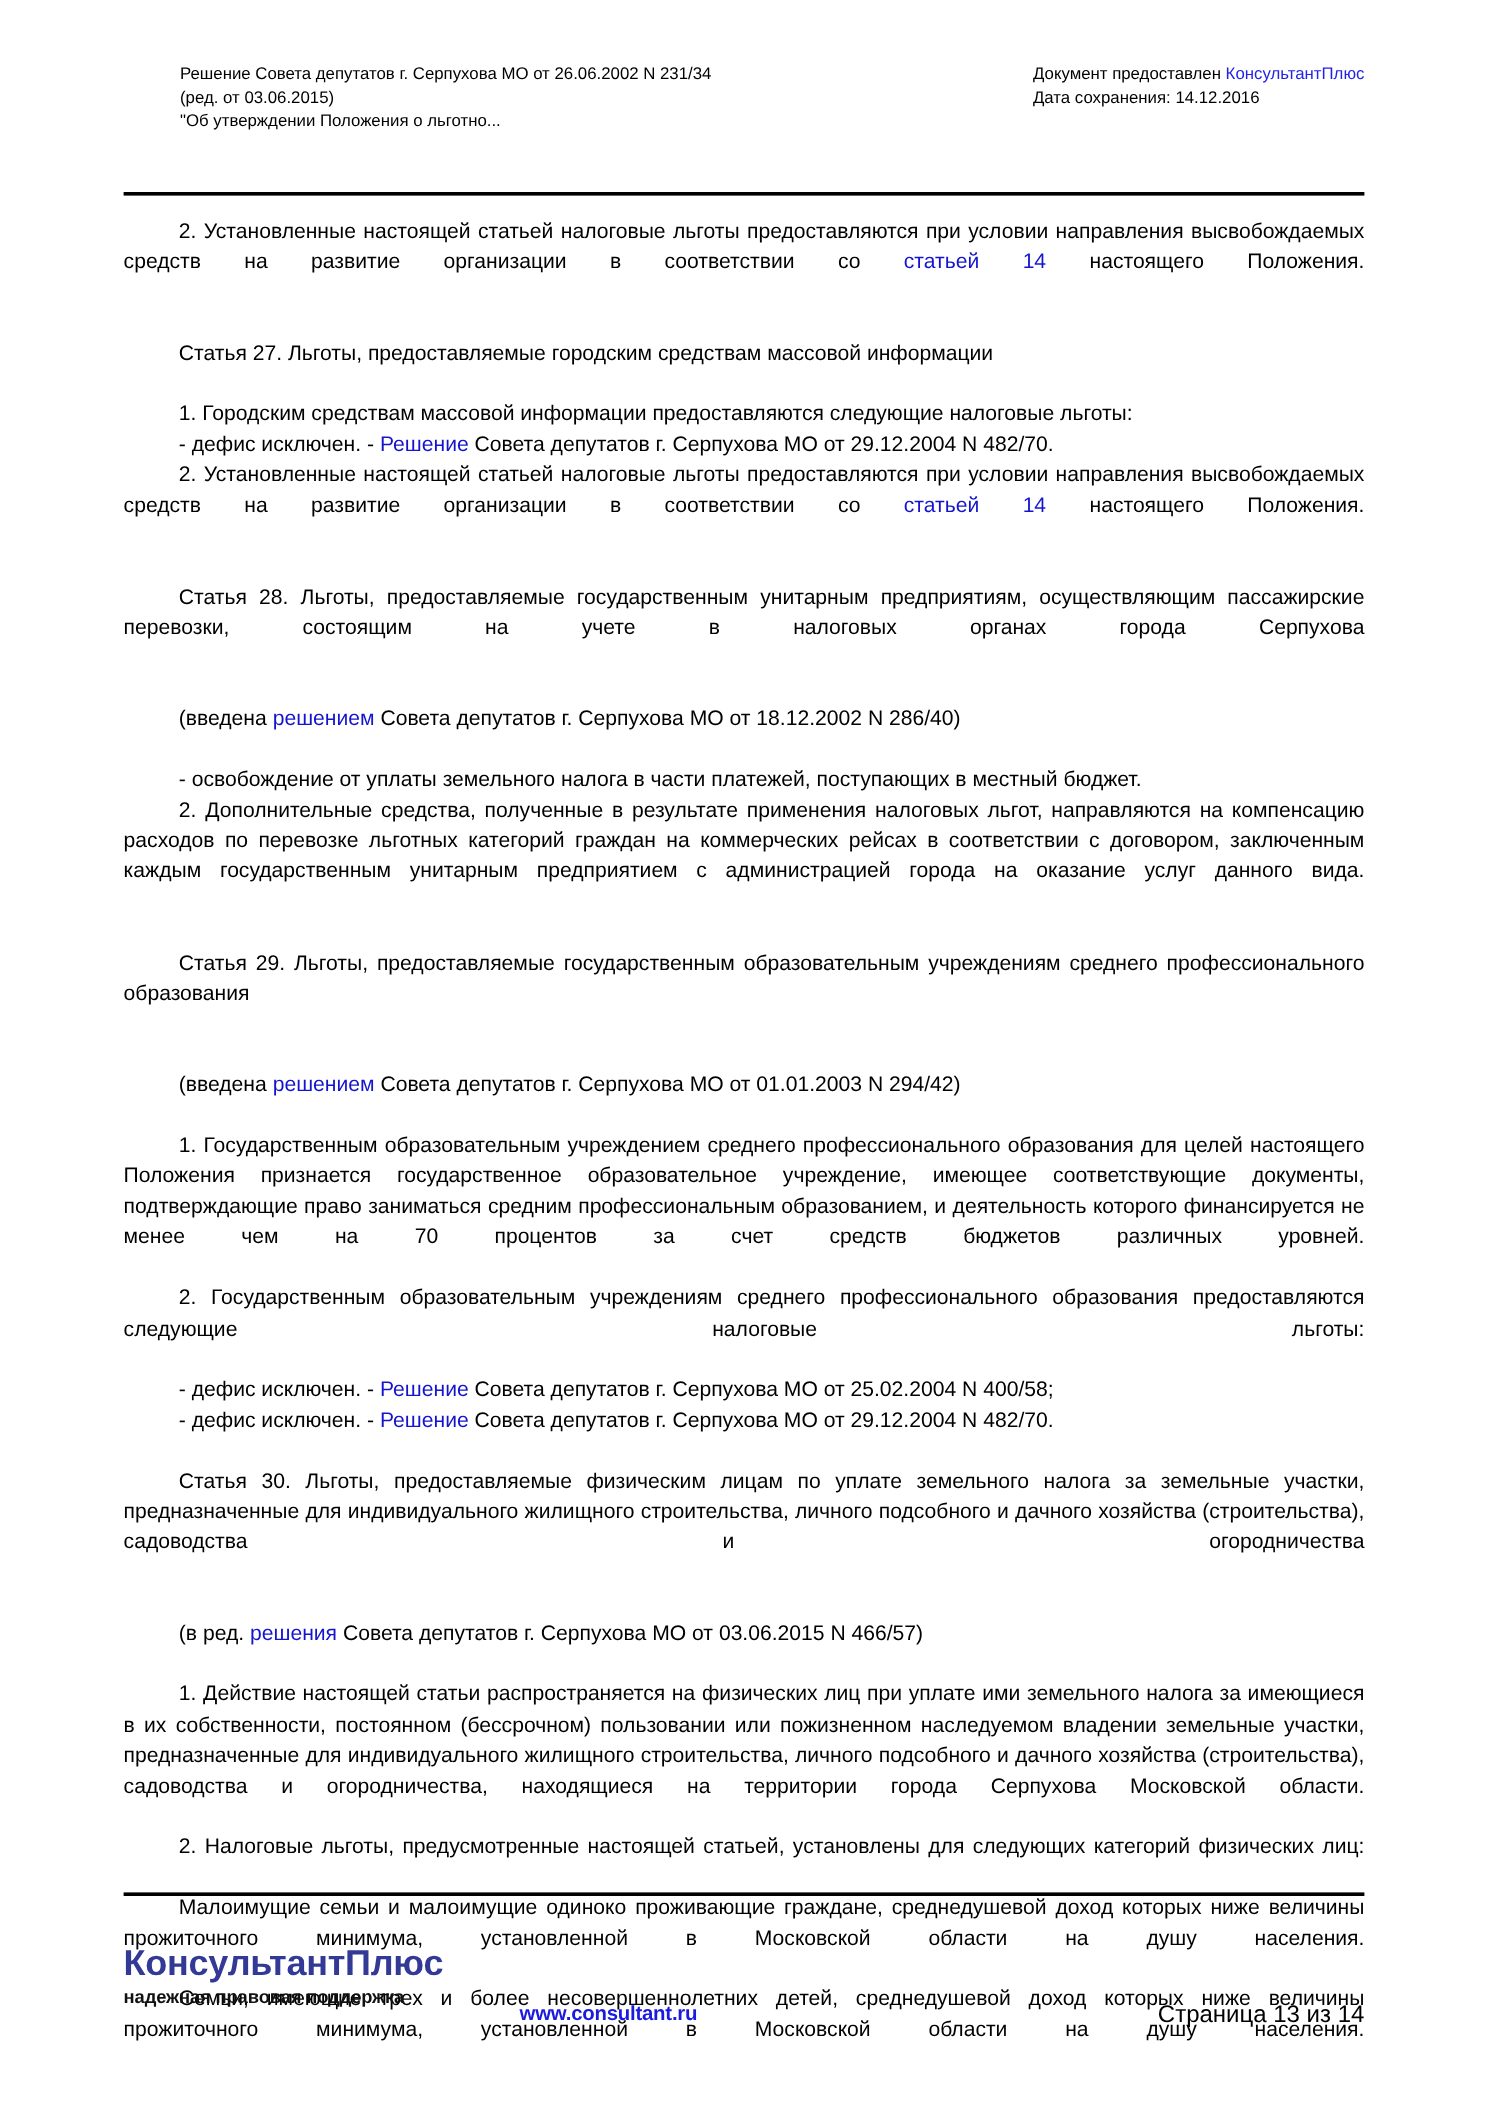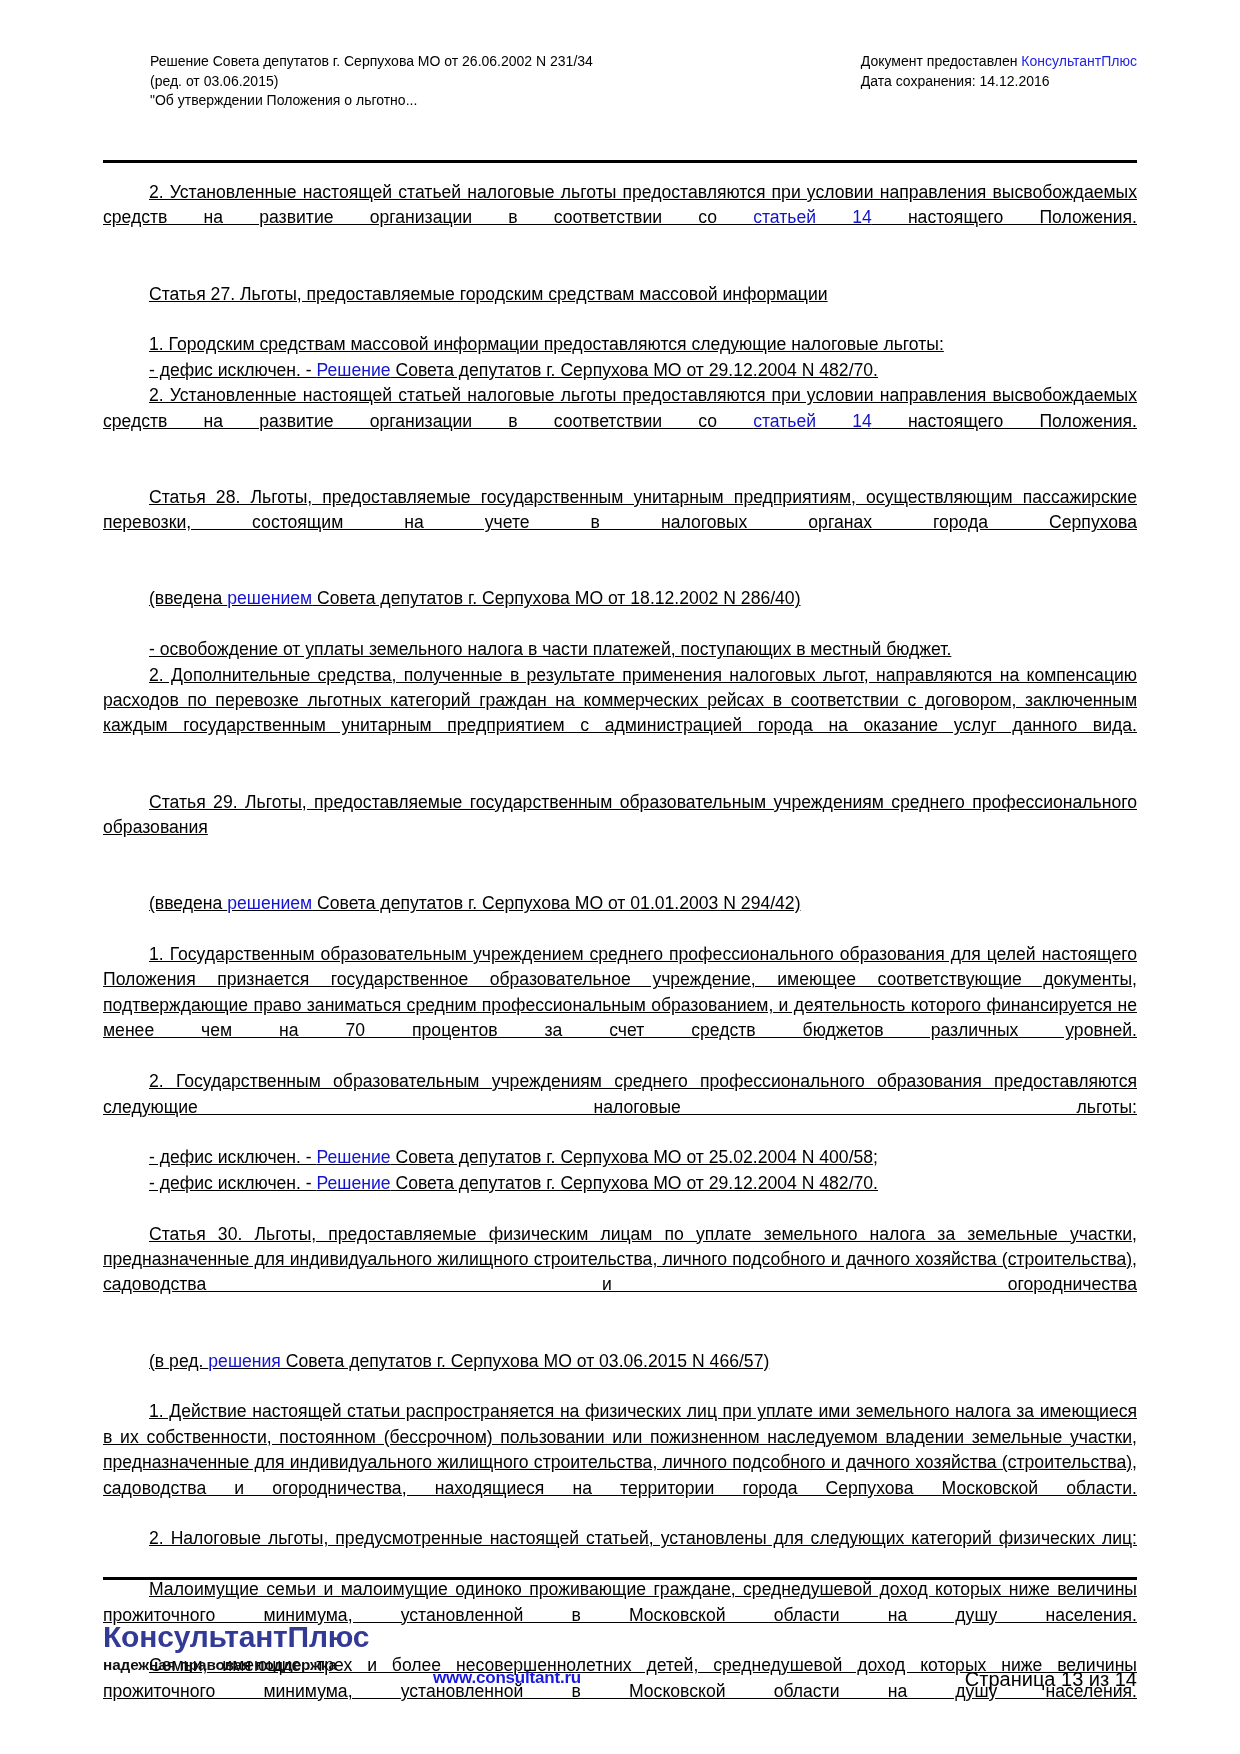--- a/index.html
+++ b/index.html
@@ -83,21 +83,20 @@
     text-align: justify;
     text-justify: inter-word;
   }
   .content p {
     margin: 0;
     padding: 0;
   }
   .para {
     text-indent: 46px;
     text-align: justify;
-    text-decoration: underline;
   }
   .gap {
     height: 25.4px;
   }
   
   .para::after,
   .para-block::after {
     content: "";
     display: inline-block;
     width: 100%;

